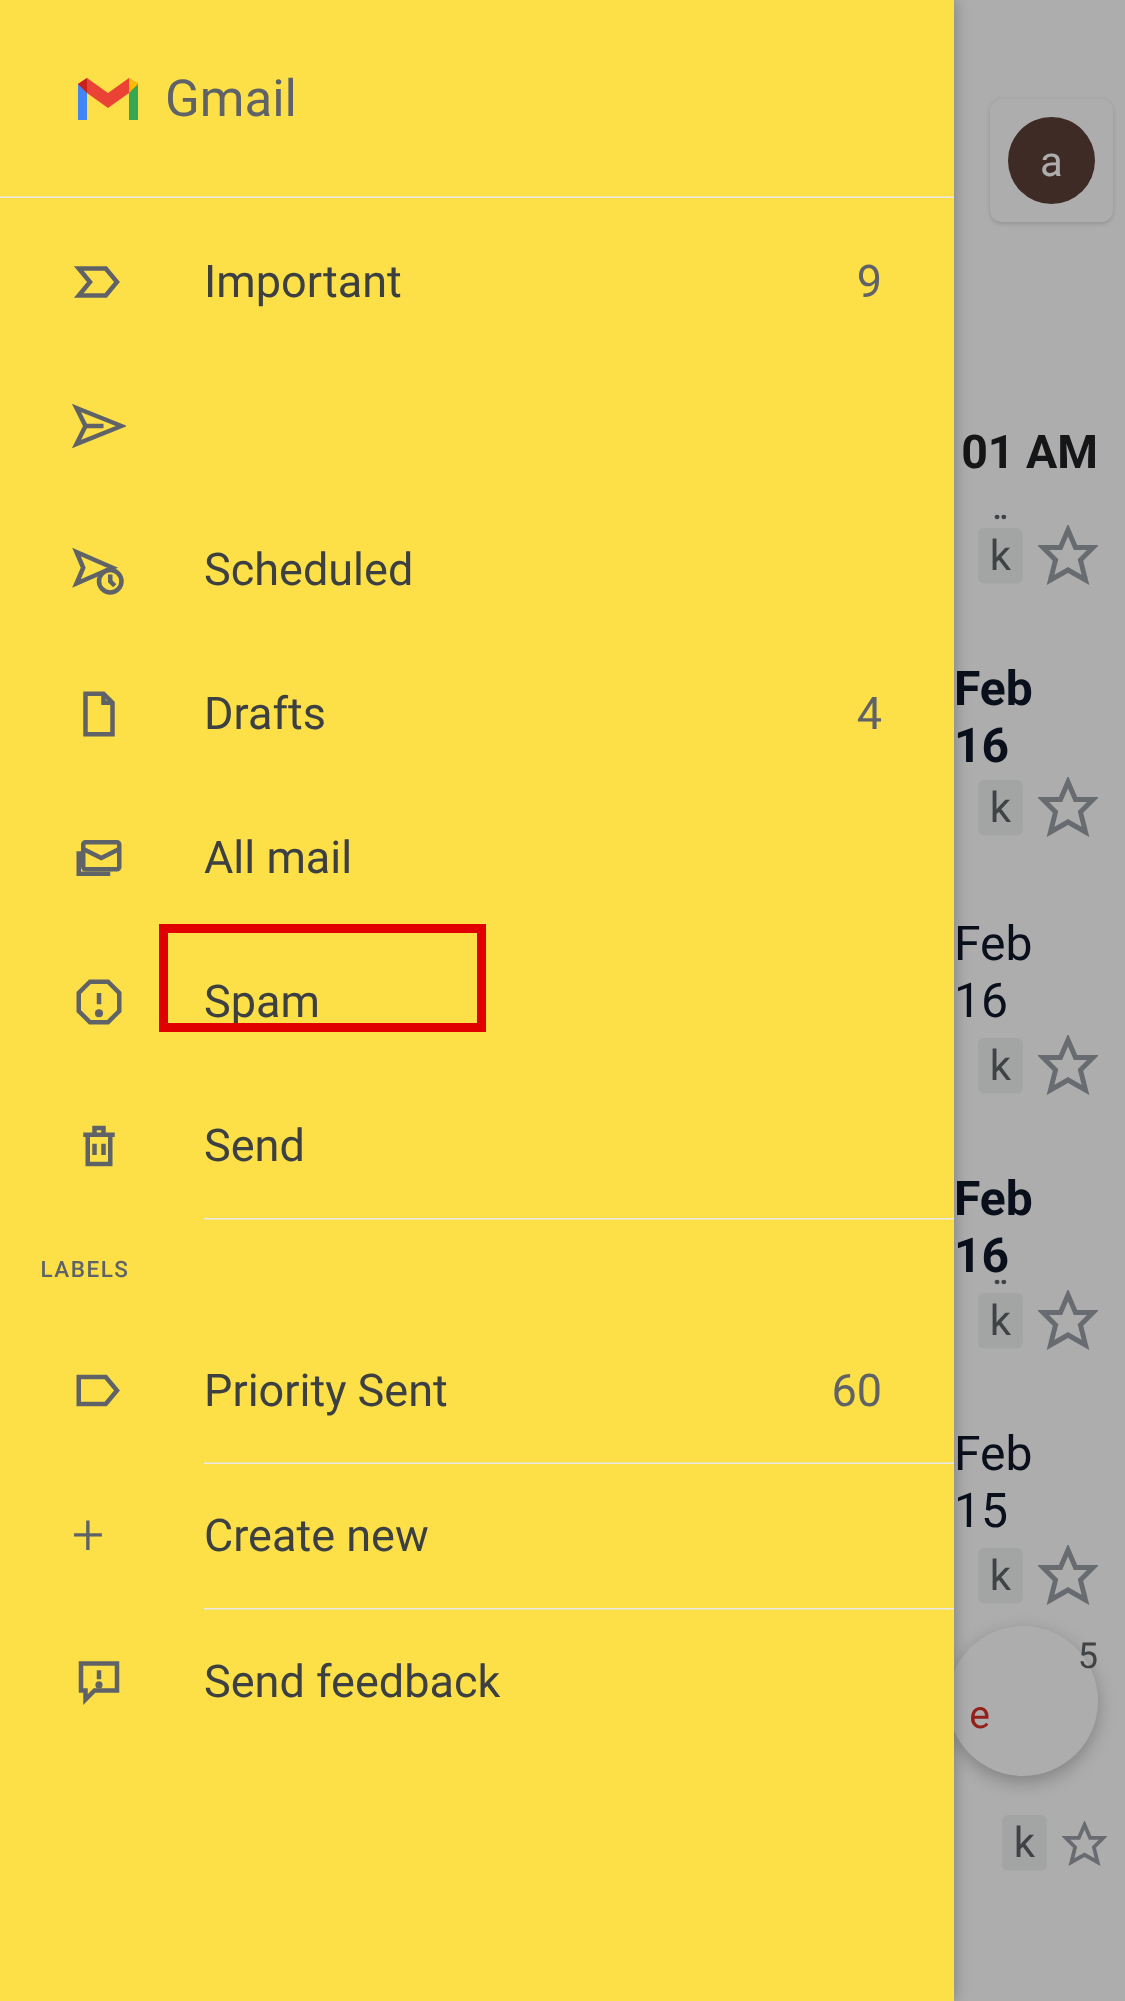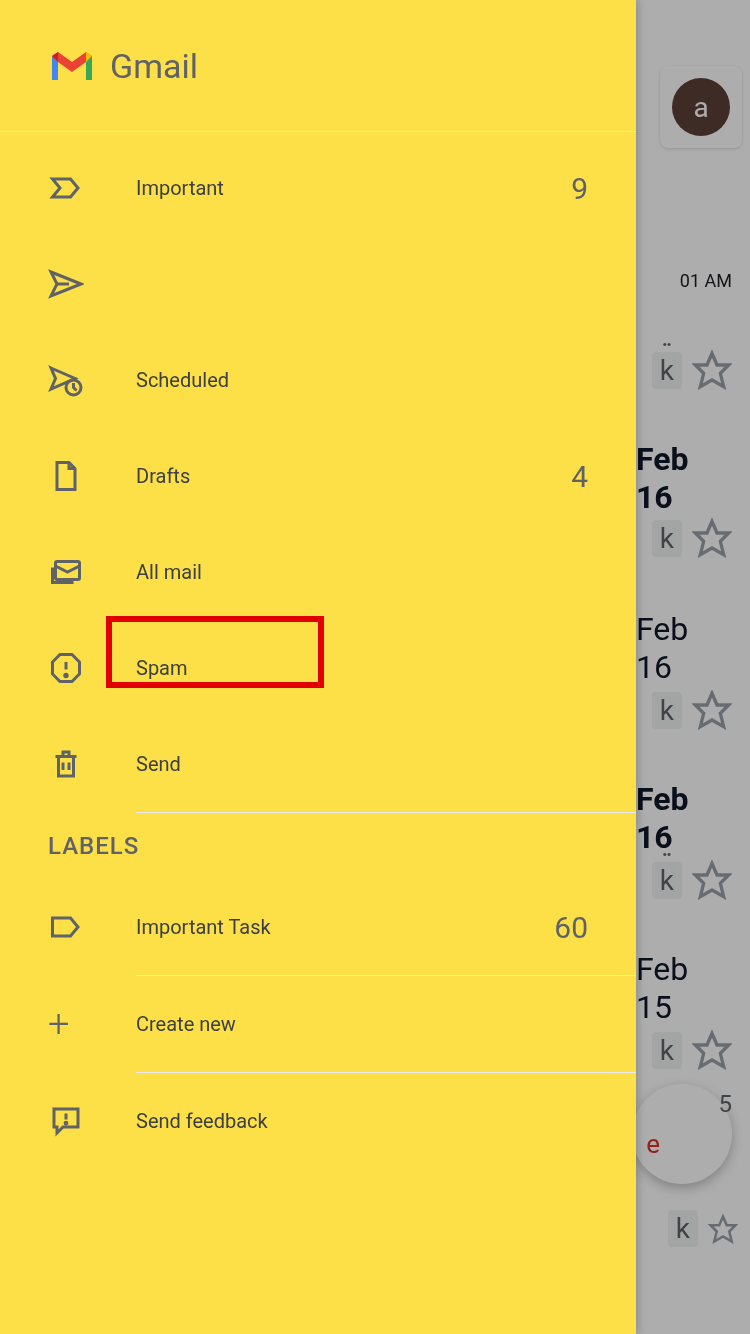--- a/index.html
+++ b/index.html
@@ -77,22 +77,23 @@
       position: absolute;
       right: 18px;
       font-size: 26px;
       color: #202124;
       display: flex;
       align-items: center;
       gap: 10px;
     }
     
     .bg-time {
-      font-weight: 400;
-      font-size: 18px;
+      font-weight: 700;
+      font-size: 31px;
+      margin-top: 13px;
     }
     
     .bg-date {
       font-weight: 400;
       font-size: 32px;
       color: #0f172a;
     }
     
     .bg-date-bold {
       font-weight: 700;
@@ -212,21 +213,21 @@
     
     .nav-icon svg {
       width: 36px;
       height: 36px;
       fill: none;
       stroke: #5f6368;
       stroke-width: 2;
     }
     
     .nav-label {
-      font-size: 20px;
+      font-size: 30px;
       color: #3c4043;
       flex: 1;
     }
     
     .nav-count {
       font-size: 30px;
       color: #5f6368;
     }
     
     .highlight-box {
@@ -243,22 +244,22 @@
     .divider {
       height: 1px;
       background: #e8eaed;
       margin-left: 136px;
     }
     
     .section-header {
       height: 66px;
       display: flex;
       align-items: center;
-      padding-left: 48px;
-      font-size: 24px;
+      padding-left: 27px;
+      font-size: 15px;
       letter-spacing: 1px;
       color: #5f6368;
       font-weight: 500;
     }
     
     .plus-icon {
       font-size: 38px;
       color: #5f6368;
       font-weight: 300;
       line-height: 1;
@@ -439,21 +440,21 @@
     <div class="divider"></div>
 
     <div class="section-header">LABELS</div>
 
     <div class="nav-item">
       <div class="nav-icon">
         <svg viewBox="0 0 24 24">
             <path d="M3 6 L15 6 L20 12 L15 18 L3 18 Z"></path>
           </svg>
       </div>
-      <span class="nav-label">Important Task</span>
+      <span class="nav-label">Priority Sent</span>
       <span class="nav-count">60</span>
     </div>
 
     <div class="divider"></div>
 
     <div class="nav-item">
       <div class="nav-icon">
         <span class="plus-icon">+</span>
       </div>
       <span class="nav-label">Create new</span>

